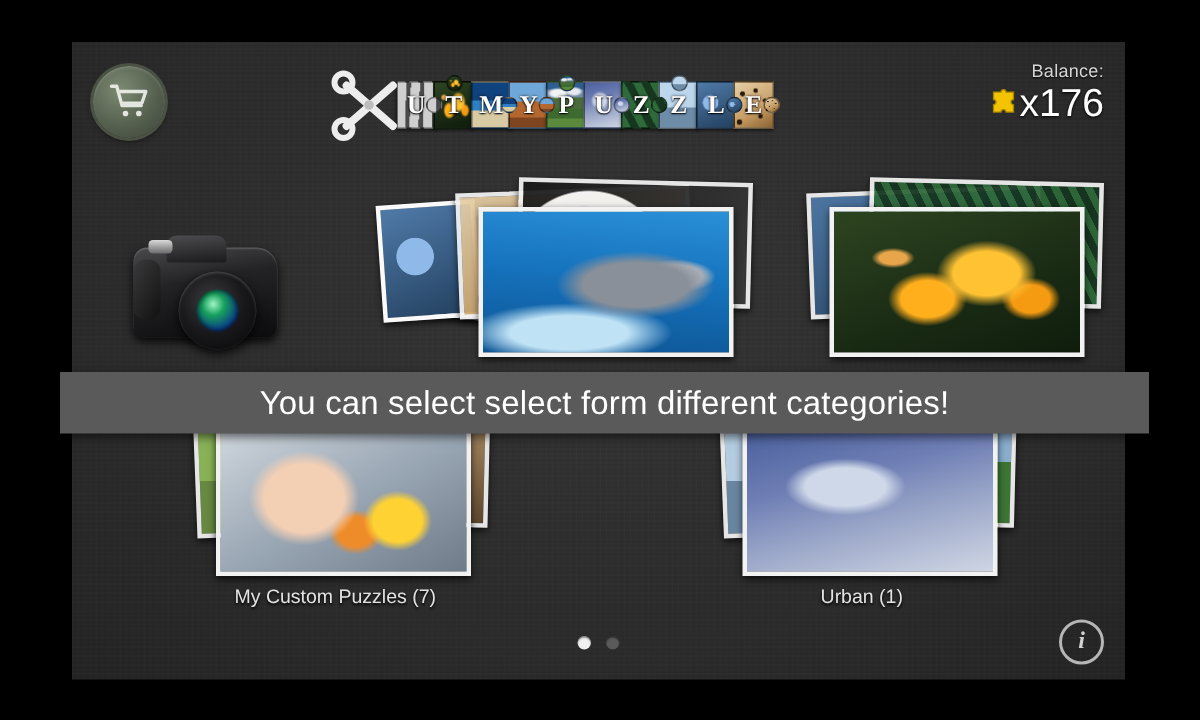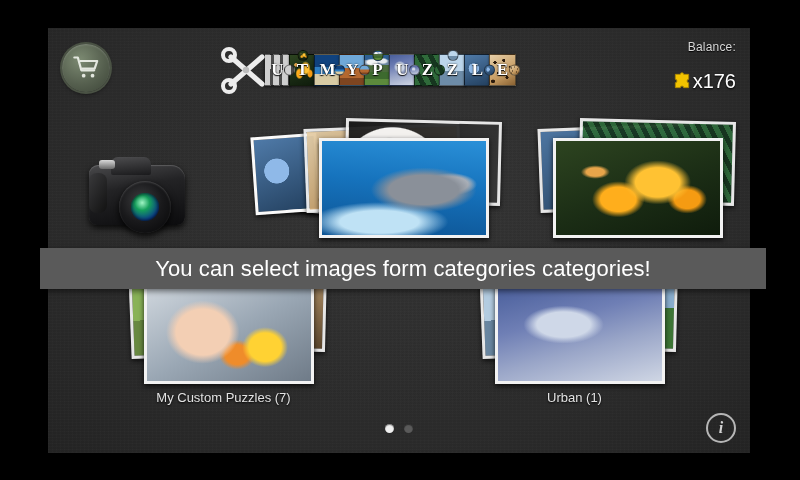--- a/index.html
+++ b/index.html
@@ -41,24 +41,24 @@
   .tile::after{ 
     content:"";position:absolute;right:-5px;top:50%;transform:translateY(-50%);
     width:9px;height:9px;border-radius:50%;background:inherit;
     border:1px solid rgba(0,0,0,.45);z-index:2;
   }
   .tile.up::after{top:-5px;left:50%;transform:translateX(-50%);right:auto;}
 
   
   .balance{position:absolute;right:14px;top:12px;text-align:right;}
   .balance .lab{font-size:12px;color:#d8d8d8;letter-spacing:.2px;
-    text-shadow:0 1px 1px #000;margin-bottom:17px;}
+    text-shadow:0 1px 1px #000;margin-bottom:1px;}
   .balance .row{display:flex;align-items:center;justify-content:flex-end;}
   .pz{width:20px;height:20px;margin-right:1px;}
-  .balance .amt{font-size:20px;color:#fff;font-weight:500;text-shadow:0 1px 2px #000;line-height:1;}
+  .balance .amt{font-size:26px;color:#fff;font-weight:500;text-shadow:0 1px 2px #000;line-height:1;}
 
   
   .grid{position:absolute;left:0;top:92px;width:702px;}
   .grow{display:flex;justify-content:space-around;}
   .cell{width:212px;display:flex;flex-direction:column;align-items:center;}
   .stack{position:relative;width:196px;height:118px;}
   .ph{
     position:absolute;border:3px solid #f2f2f2;box-shadow:0 2px 5px rgba(0,0,0,.75);
     background-size:cover;background-position:center;
   }
@@ -307,15 +307,15 @@
       <div class="dot"></div>
     </div>
 
     <div class="info">
       <span>i</span>
     </div>
 
   </div>
 
   <div class="banner">
-    <span>You can select images form categories categories!</span>
+    <span>You can select select form different categories!</span>
   </div>
 </div>
 
 </body></html>

